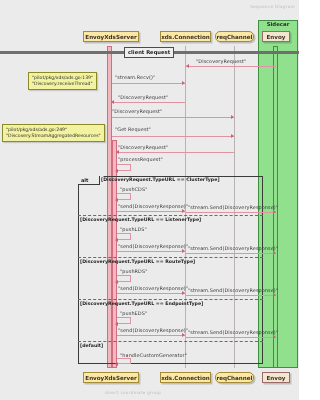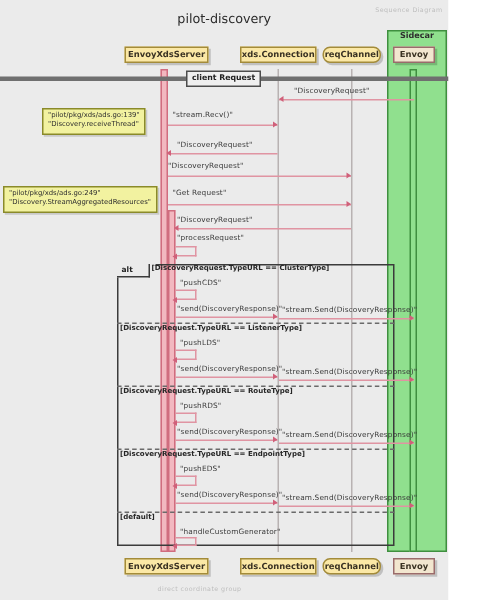--- a/index.html
+++ b/index.html
@@ -180,21 +180,20 @@
   }
 </style>
 </head>
 <body>
 
 <div id="canvas">
 
   <div class="watermark" style="top:4px; right:4px;">Sequence Diagram</div>
   <div class="watermark" style="top:390px; left:105px;">direct coordinate group</div>
 
-  <div class="diagram-title">pilot-discovery</div>
 
   <div class="group-box" style="left:258px; top:20px; width:40px; height:348px;"></div>
   <div class="group-title" style="left:258px; top:21px; width:40px;">Sidecar</div>
 
   <div class="lifeline pinkish" style="left:110px; top:46px; height:322px;"></div>
   <div class="lifeline" style="left:185px; top:46px; height:322px;"></div>
   <div class="lifeline" style="left:234px; top:46px; height:322px;"></div>
   <div class="lifeline" style="left:276px; top:46px; height:322px;"></div>
 
   <div class="activation" style="left:107px; top:46px; height:322px;"></div>

